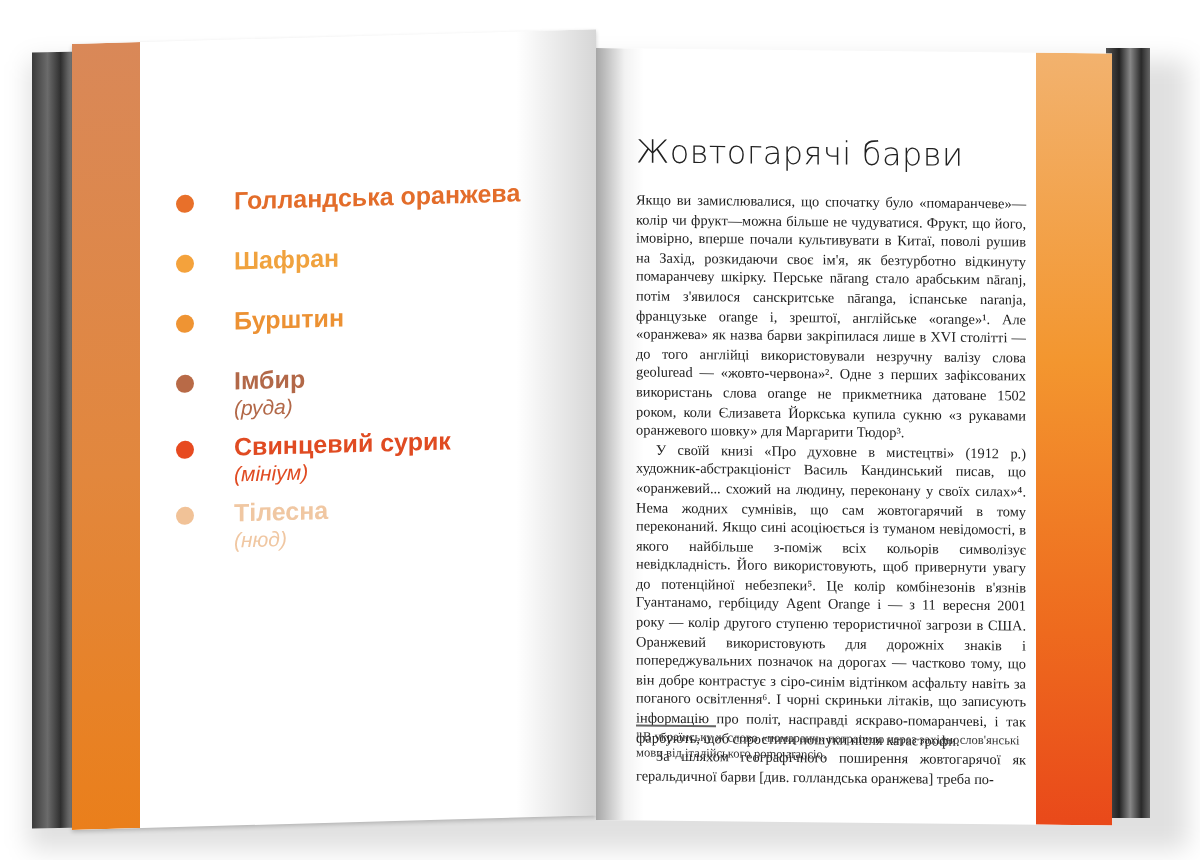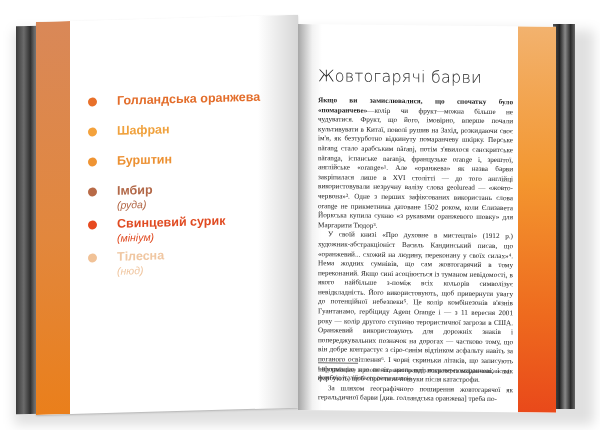--- a/index.html
+++ b/index.html
@@ -16,21 +16,21 @@
   .colors{position:absolute;left:52px;top:74px;}
   .c-item{display:flex;align-items:flex-start;margin-bottom:15px;}
   .dot{width:9px;height:9px;border-radius:50%;margin-top:3px;margin-right:20px;flex:none;}
   .c-name{font-size:12.5px;font-weight:bold;line-height:15px;}
   .c-sub{font-size:10.5px;font-style:italic;line-height:12px;}
   .c-item.tight{margin-bottom:6px;}
   .rtitle{position:absolute;left:20px;top:42px;font-size:16px;color:#222;font-family:"DejaVu Sans",sans-serif;font-weight:300;letter-spacing:0.2px;}
   .body{position:absolute;left:20px;top:72px;width:195px;font-family:"Liberation Serif",serif;font-size:7.2px;line-height:9.6px;color:#222;text-align:justify;}
   .body p{margin:0;text-indent:10px;}
   .body p.first{text-indent:0;}
-  .body b{font-weight:bold;}
+  .body b{font-weight:normal;}
   .fn-rule{position:absolute;left:20px;top:338px;width:40px;border-top:0.6px solid #666;}
   .footnote{position:absolute;left:20px;top:341px;width:195px;font-family:"Liberation Serif",serif;font-size:6.3px;line-height:8.4px;color:#333;}
 </style>
 </head>
 <body>
 
 <div class="shadow"></div>
 <div class="stack-left"></div>
 <div class="stack-right"></div>
 

